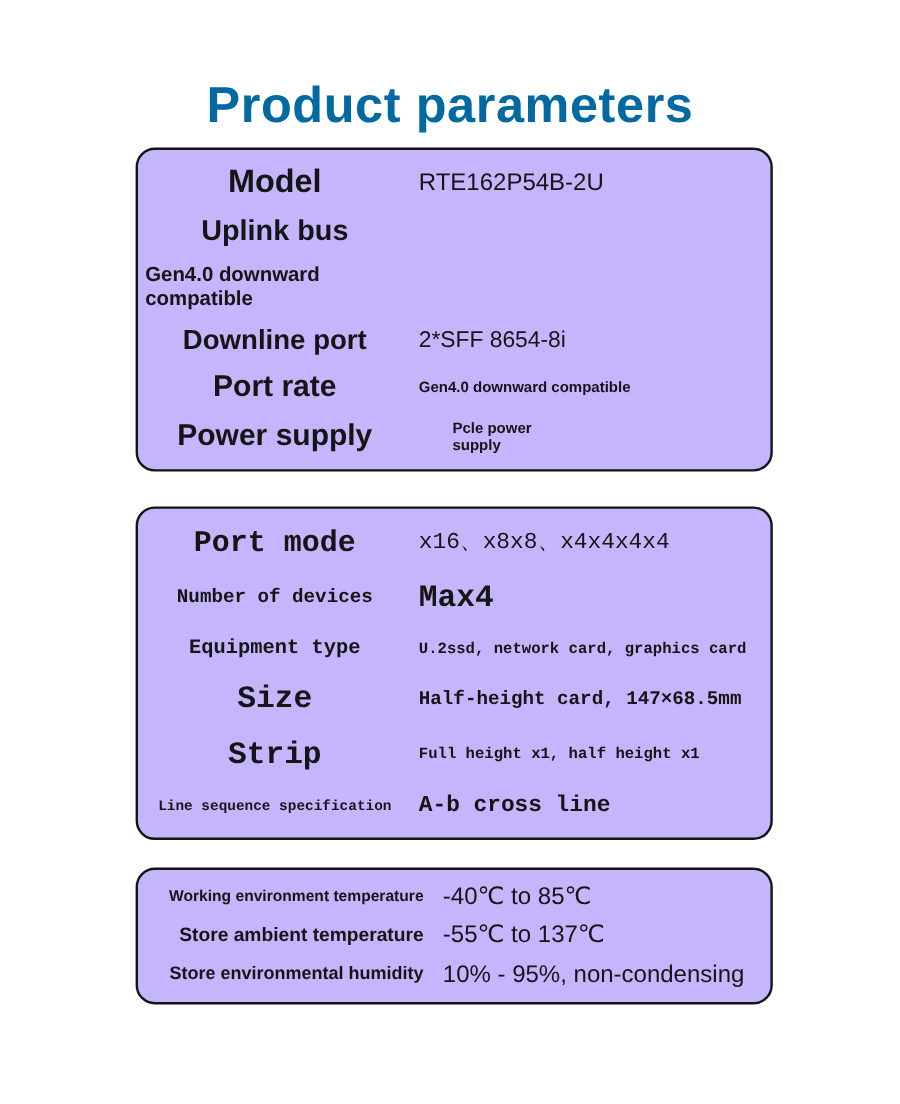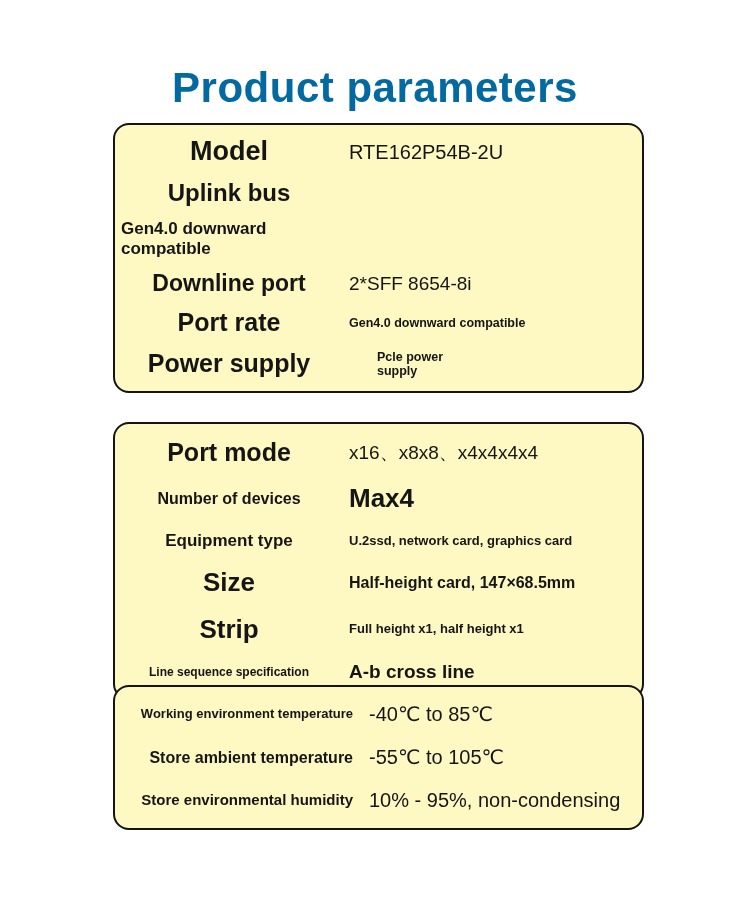--- a/index.html
+++ b/index.html
@@ -26,29 +26,29 @@
     letter-spacing: 0.5px;
     color: #0369a1;
   }
   .box {
     position: absolute;
     left: 113px;
     width: 531px;
     box-sizing: border-box;
     border: 2.5px solid #141414;
     border-radius: 16px;
-    background: #fef9c3;
+    background: #c4b5fd;
     display: flex;
     flex-direction: column;
     justify-content: space-around;
     padding: 6px 0;
   }
   #box1 { top: 123px; height: 270px; }
-  #box2 { top: 422px; height: 278px; }
-  #box3 { top: 685px; height: 145px; }
+  #box2 { top: 422px; height: 278px; font-family: Liberation Mono, monospace; }
+  #box3 { top: 723px; height: 114px; }
 
   .row {
     display: grid;
     grid-template-columns: 228px 1fr;
     align-items: center;
   }
   .row .label {
     text-align: center;
     font-weight: 700;
     padding: 0 4px;
@@ -143,19 +143,19 @@
   </div>
 </section>
 
 <section class="box" id="box3">
   <div class="row">
     <span class="label lb-13">Working environment temperature</span>
     <span class="value vl-20">-40℃ to 85℃</span>
   </div>
   <div class="row">
     <span class="label lb-16">Store ambient temperature</span>
-    <span class="value vl-20">-55℃ to 105℃</span>
+    <span class="value vl-20">-55℃ to 137℃</span>
   </div>
   <div class="row">
     <span class="label lb-15">Store environmental humidity</span>
     <span class="value vl-20">10% - 95%, non-condensing</span>
   </div>
 </section>
 
 </body></html>

